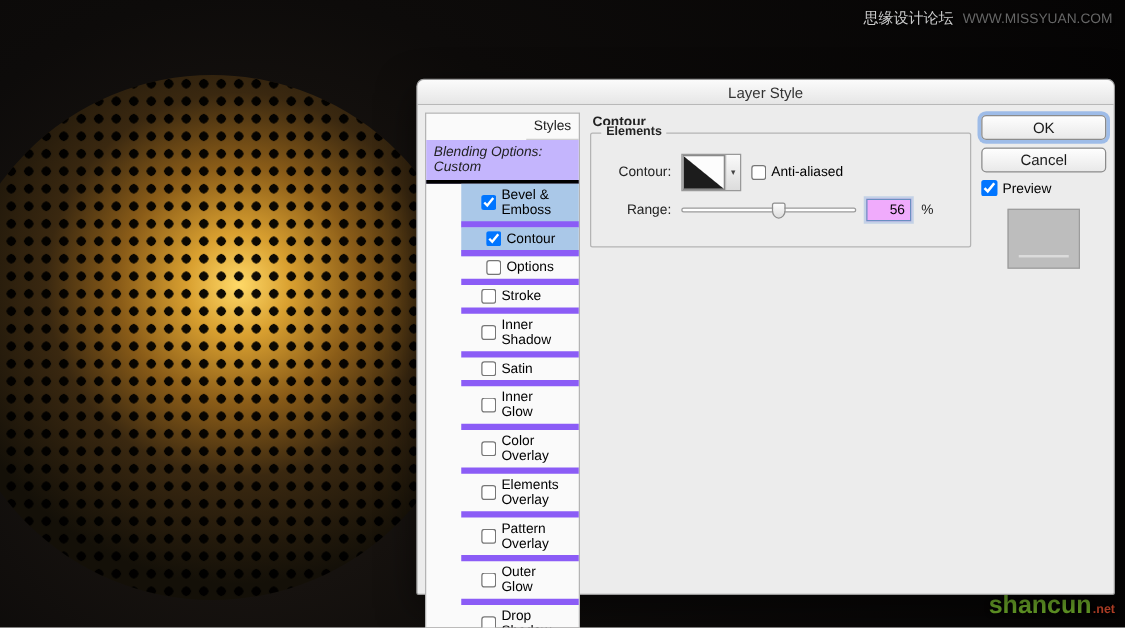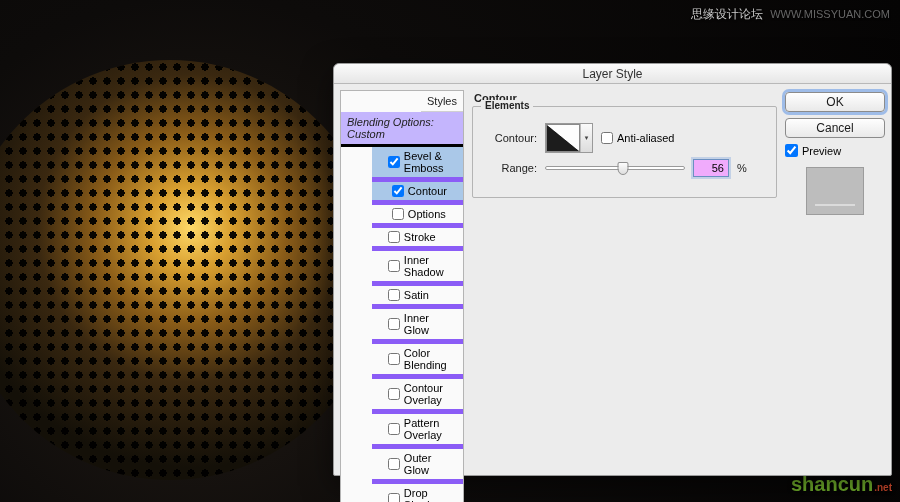--- a/index.html
+++ b/index.html
@@ -312,25 +312,25 @@
           <div class="lp-item">
             <input type="checkbox" style="">
             <span>Satin</span>
           </div>
           <div class="lp-item">
             <input type="checkbox" style="">
             <span>Inner Glow</span>
           </div>
           <div class="lp-item">
             <input type="checkbox" style="">
-            <span>Color Blending</span>
-          </div>
-          <div class="lp-item">
-            <input type="checkbox" style="">
-            <span>Contour Overlay</span>
+            <span>Color Overlay</span>
+          </div>
+          <div class="lp-item">
+            <input type="checkbox" style="">
+            <span>Elements Overlay</span>
           </div>
           <div class="lp-item">
             <input type="checkbox" style="">
             <span>Pattern Overlay</span>
           </div>
           <div class="lp-item">
             <input type="checkbox" style="">
             <span>Outer Glow</span>
           </div>
           <div class="lp-item">

